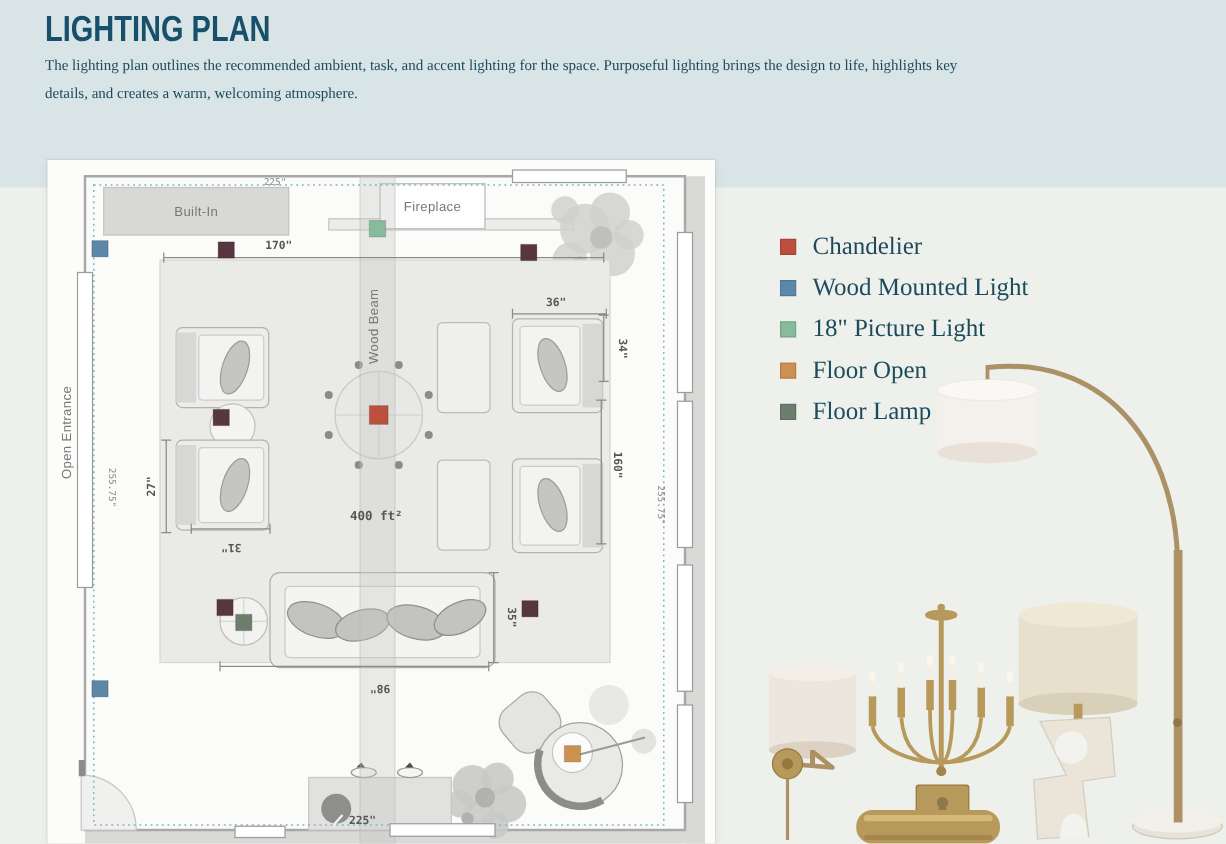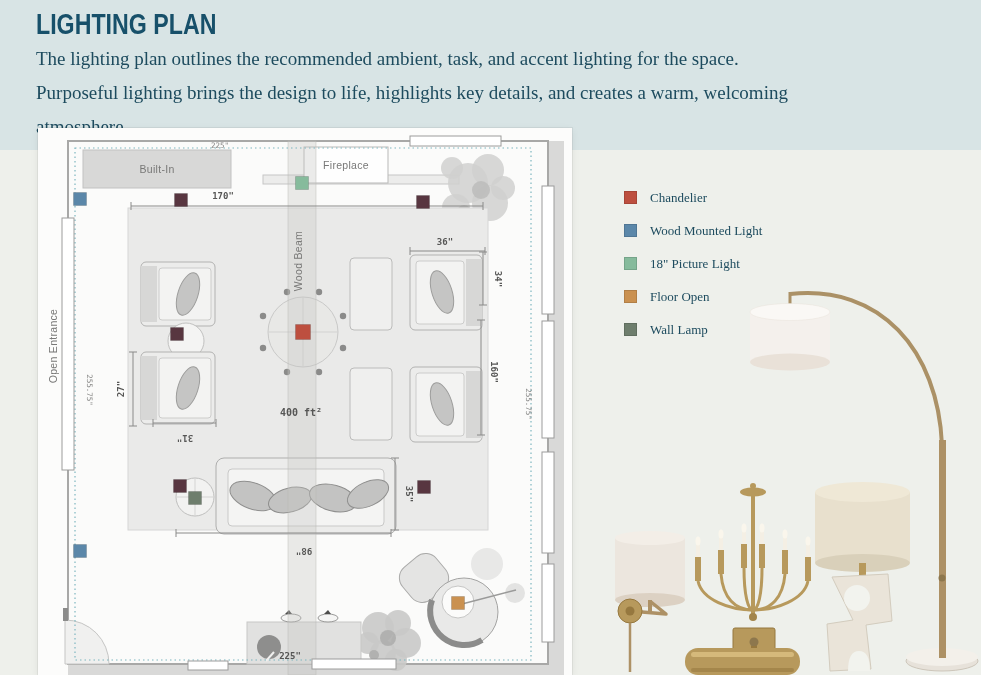--- a/index.html
+++ b/index.html
@@ -9,40 +9,40 @@
   .band { position:absolute; left:0; top:0; width:100%; height:150px; background:var(--band,#d8e4e5); }
 
   .page-title {
     position:absolute; left:36px; top:8px;
     font-family:"Liberation Sans",sans-serif; font-weight:bold; font-size:29px;
     color:var(--heading,#17506a); transform:scaleX(.80); transform-origin:left top;
     letter-spacing:0px; white-space:nowrap;
   }
   .page-desc {
     position:absolute; left:36px; top:42px; width:758px;
-    font-size:19px; line-height:1.8; color:var(--body,#1d4b5e);
+    font-size:12px; line-height:1.8; color:var(--body,#1d4b5e);
   }
 
   .plan-card {
     position:absolute; left:38px; top:128px; width:534px; height:547px;
     background:#fcfcfb;
     box-shadow:0 0 0 1px rgba(0,0,0,.05), 0 2px 8px rgba(0,0,0,.07);
   }
   .plan-card svg { display:block; }
 
   svg text { text-anchor:middle; }
   .lbl-room { font-family:"Liberation Sans",sans-serif; font-size:10.5px; fill:#787877; letter-spacing:.3px; }
   .lbl-dim  { font-family:"DejaVu Sans Mono",monospace; font-size:9px; font-weight:700; fill:#565655; }
   .lbl-dim.small { font-size:7.5px; font-weight:400; fill:#8a8a89; }
   .lbl-dim.area  { font-size:10px; }
 
   .legend { position:absolute; left:624px; top:181px; }
   .legend-row { display:flex; align-items:center; height:33px; }
   .legend-swatch { width:13px; height:13px; flex:none; box-shadow:inset 0 0 0 1px rgba(0,0,0,.12); }
-  .legend-label { margin-left:13px; font-size:13px; color:var(--body,#1d4b5e); }
+  .legend-label { margin-left:13px; font-size:20px; color:var(--body,#1d4b5e); }
 
   .products { position:absolute; left:590px; top:280px; width:391px; height:395px; }
 </style>
 </head>
 <body>
 
 <div class="band"></div>
 <h1 class="page-title">LIGHTING PLAN</h1>
 <p class="page-desc">The lighting plan outlines the recommended ambient, task, and accent lighting for the space. Purposeful lighting brings the design to life, highlights key details, and creates a warm, welcoming atmosphere.</p>
 
@@ -255,21 +255,21 @@
     <div class="legend-row">
       <span class="legend-swatch" style="background: rgb(134, 187, 156);"></span>
       <span class="legend-label">18" Picture Light</span>
     </div>
     <div class="legend-row">
       <span class="legend-swatch" style="background: rgb(202, 145, 80);"></span>
       <span class="legend-label">Floor Open</span>
     </div>
     <div class="legend-row">
       <span class="legend-swatch" style="background: rgb(110, 126, 109);"></span>
-      <span class="legend-label">Wall Lamp</span>
+      <span class="legend-label">Floor Lamp</span>
     </div>
   </div>
 
 <svg class="products" width="391" height="395" viewBox="0 0 391 395">
 
   <g>
     <path d="M200 14 C290 4 348 70 352 165" fill="none" stroke="#ab9166" stroke-width="4"></path>
     <line x1="200" y1="12" x2="200" y2="34" stroke="#ab9166" stroke-width="3"></line>
     <ellipse cx="352" cy="381" rx="36" ry="10" fill="#e7e2da" stroke="#cdc6ba"></ellipse>
     <ellipse cx="352" cy="377" rx="36" ry="9" fill="#f3f0ea"></ellipse>

